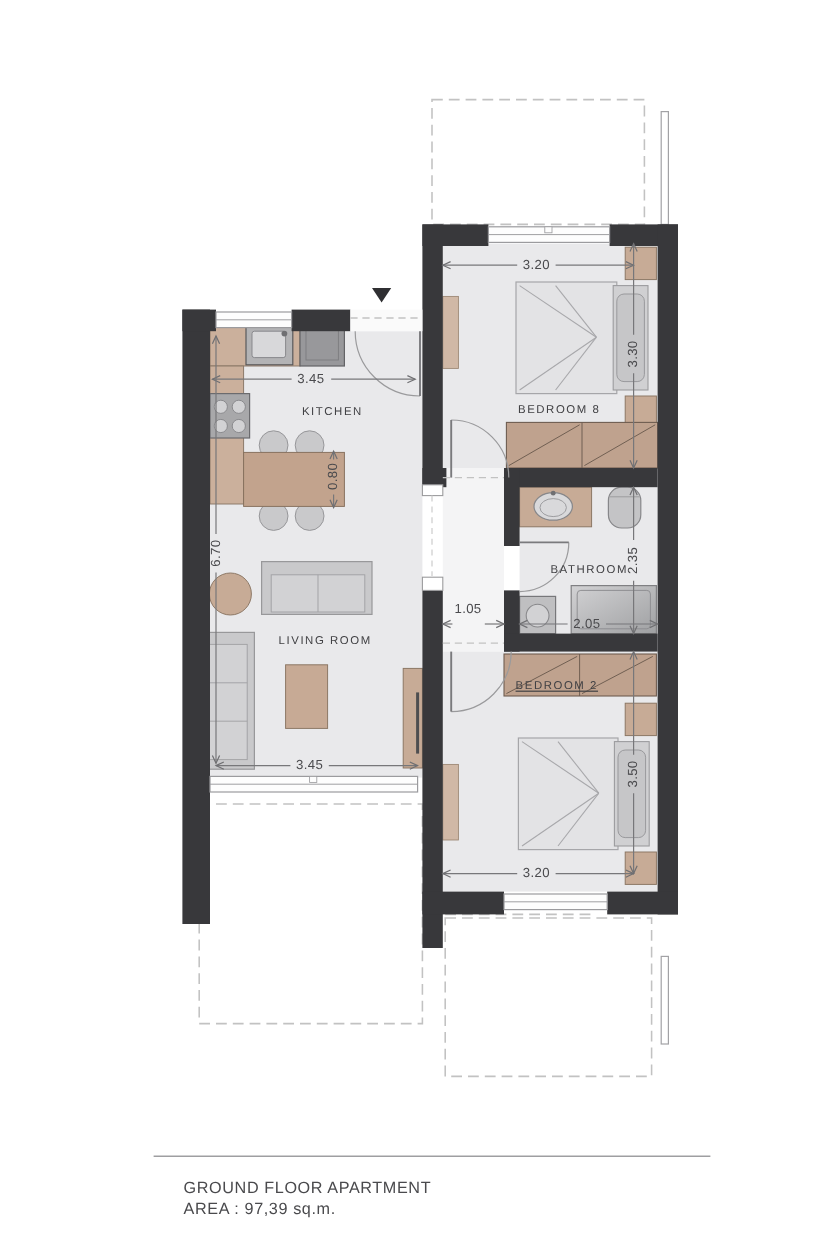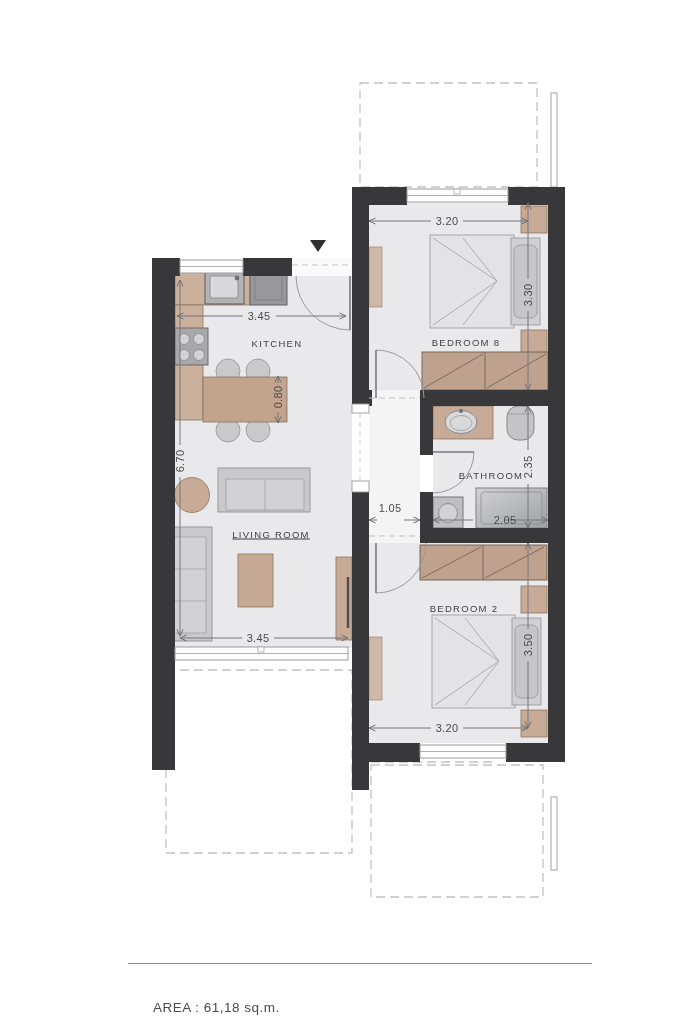--- a/index.html
+++ b/index.html
@@ -245,33 +245,34 @@
       <line x1="528" y1="203" x2="528" y2="279" marker-start="url(#ar)"></line>
       <line x1="528" y1="311" x2="528" y2="390" marker-end="url(#ar)"></line>
       <line x1="369" y1="728" x2="431" y2="728" marker-start="url(#ar)"></line>
       <line x1="463" y1="728" x2="528" y2="728" marker-end="url(#ar)"></line>
       <line x1="528" y1="543" x2="528" y2="629" marker-start="url(#ar)"></line>
       <line x1="528" y1="661" x2="528" y2="728" marker-end="url(#ar)"></line>
     </g>
   </svg>
 
   <div class="txt rlabel" style="left:262px;top:343px;padding-left:30px;">KITCHEN</div>
-  <div class="txt rlabel" style="left:271px;top:534px;text-decoration:underline;">LIVING ROOM</div>
+  <div class="txt rlabel" style="left:271px;top:534px;">LIVING ROOM</div>
   <div class="txt rlabel" style="left:491px;top:475px;">BATHROOM</div>
   <div class="txt rlabel" style="left:466px;top:342px;">BEDROOM 8</div>
-  <div class="txt rlabel" style="left:464px;top:608px;">BEDROOM 2</div>
+  <div class="txt rlabel" style="left:464px;top:572px;text-decoration:underline;">BEDROOM 2</div>
 
   <div class="txt dim" style="left:259px;top:316px;">3.45</div>
   <div class="txt dim v" style="left:180px;top:461px;">6.70</div>
   <div class="txt dim v" style="left:278px;top:397px;">0.80</div>
   <div class="txt dim" style="left:258px;top:638px;">3.45</div>
   <div class="txt dim" style="left:390px;top:508px;">1.05</div>
-  <div class="txt dim" style="left:489px;top:520px;margin-left:16px;">2.05</div>
+  <div class="txt dim" style="left:489px;top:520px;">2.05</div>
   <div class="txt dim v" style="left:528px;top:467px;">2.35</div>
   <div class="txt dim" style="left:447px;top:221px;">3.20</div>
   <div class="txt dim v" style="left:528px;top:295px;">3.30</div>
   <div class="txt dim" style="left:447px;top:728px;">3.20</div>
   <div class="txt dim v" style="left:528px;top:645px;">3.50</div>
 
   <div class="footer-line"></div>
-  <div class="footer-area">AREA : 61,18 sq.m.</div>
+  <div class="footer-title">GROUND FLOOR APARTMENT</div>
+  <div class="footer-area">AREA : 97,39 sq.m.</div>
 
 </div>
 
 </body></html>

